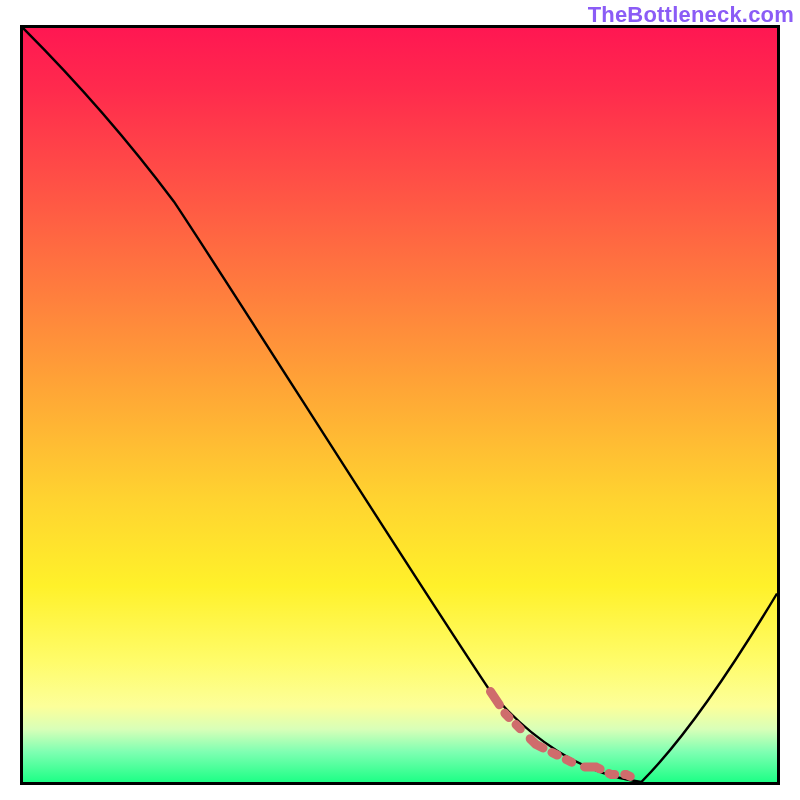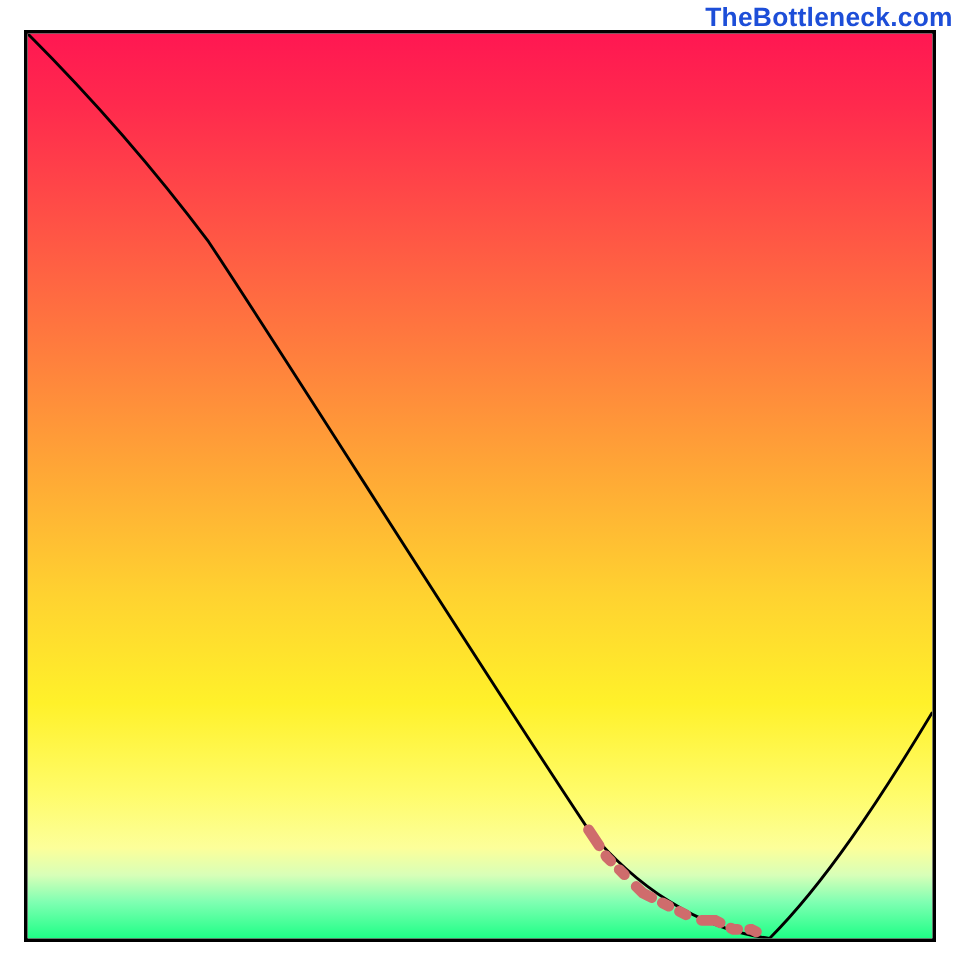--- a/index.html
+++ b/index.html
@@ -15,21 +15,21 @@
     position: relative;
     width: 800px;
     height: 800px;
   }
   .watermark {
     position: absolute;
     top: 2px;
     right: 6px;
     font-size: 22px;
     font-weight: 600;
-    color: #1d4ed8;
+    color: #8b5cf6;
     letter-spacing: 0.2px;
   }
   .plot-box {
     position: absolute;
     left: 20px;
     top: 25px;
     width: 760px;
     height: 760px;
     border: 3px solid #000000;
     box-sizing: border-box;

